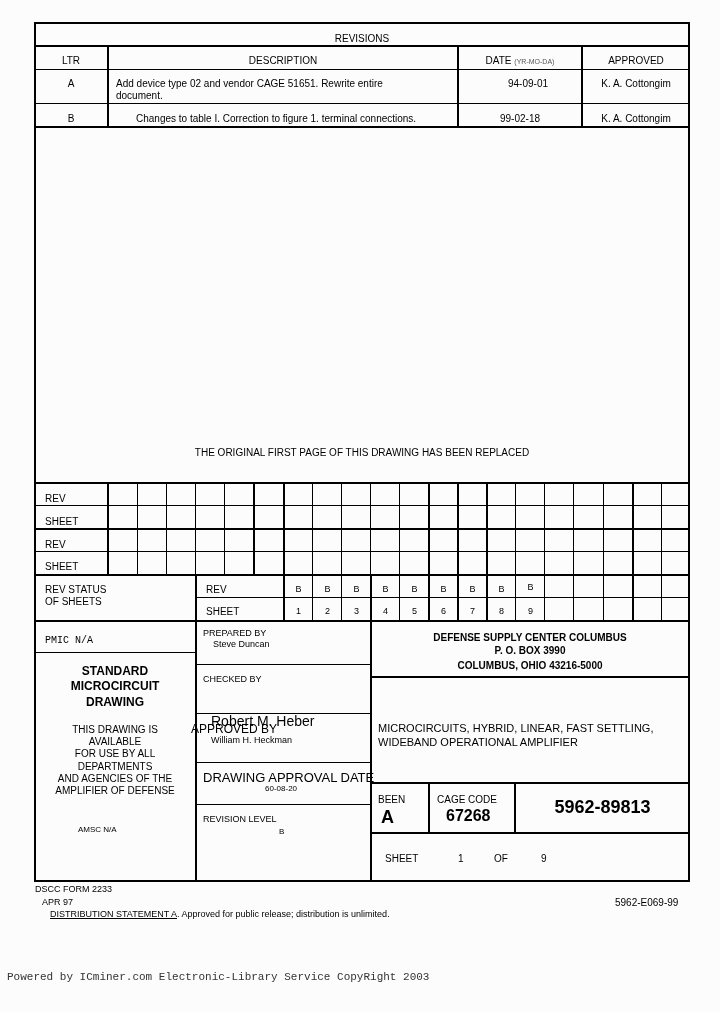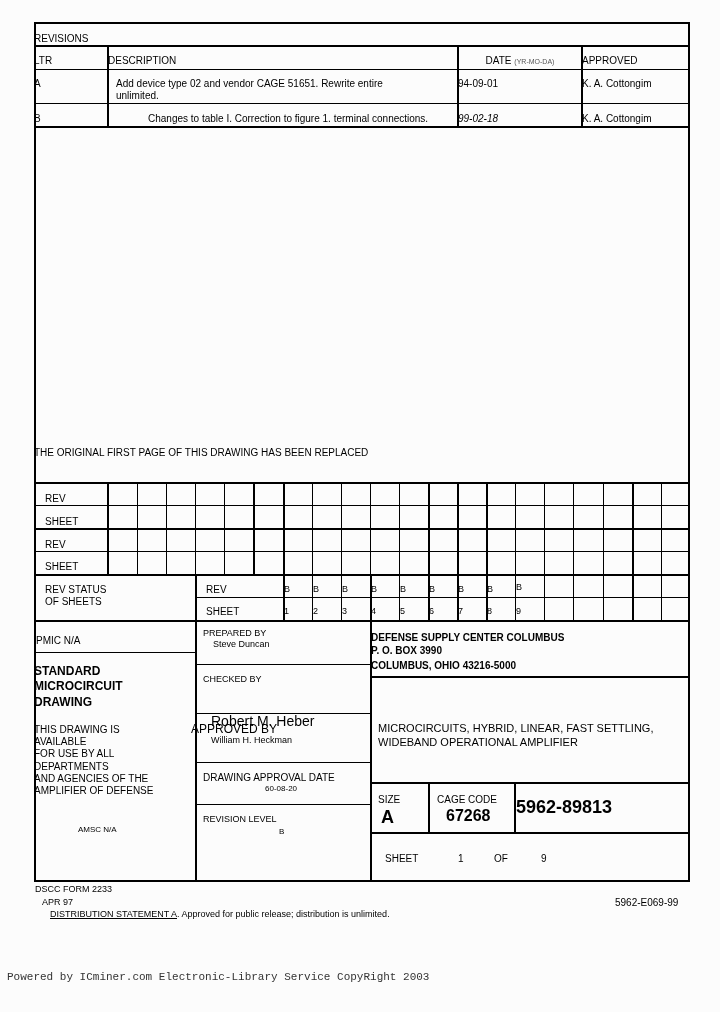--- a/index.html
+++ b/index.html
@@ -1,21 +1,21 @@
 <!DOCTYPE html>
 <html><head>
 <meta charset="utf-8">
 <style>
   html, body { margin:0; padding:0; background:#fcfcfc; }
   body { width:720px; height:1012px; position:relative; overflow:hidden;
          font-family:"Liberation Sans", sans-serif; color:#000; }
   .abs { position:absolute; box-sizing:border-box; }
   .t { position:absolute; white-space:nowrap; font-size:10px; line-height:11px; }
   .hl { position:absolute; background:#000; }
-  .c { }
+  .c { text-align:center; }
   .b { font-weight:bold; }
   .mono { font-family:"Liberation Mono", monospace; }
 </style>
 </head>
 <body>
 
 <div class="abs" style="left:34px;top:22px;width:656px;height:860px;border:2px solid #000;"></div>
 
 <div>
   <div class="t c" style="left:34px;top:33px;width:656px;">REVISIONS</div>
@@ -26,30 +26,30 @@
   <div class="t" style="left:458px;top:55px;width:124px;text-align:center;">
     <span>DATE</span>
     <span style="font-size:7px;color:#555;">(YR-MO-DA)</span>
   </div>
   <div class="t c" style="left:582px;top:55px;width:108px;">APPROVED</div>
   <div class="hl" style="left:34px;top:69px;width:656px;height:1px;"></div>
 
   <div>
     <div class="t c" style="left:34px;top:78px;width:74px;">A</div>
     <div class="t" style="left:116px;top:78px;">Add device type 02 and vendor CAGE 51651.  Rewrite entire</div>
-    <div class="t" style="left:116px;top:90px;">unlimited.</div>
-    <div class="t c" style="left:458px;top:78px;width:124px;">94-09-01</div>
+    <div class="t" style="left:116px;top:90px;">document.</div>
+    <div class="t c" style="left:458px;top:78px;width:124px;padding-left:8px;">94-09-01</div>
     <div class="t c" style="left:582px;top:78px;width:108px;">K. A. Cottongim</div>
   </div>
   <div class="hl" style="left:34px;top:103px;width:656px;height:1px;"></div>
 
   <div>
     <div class="t c" style="left:34px;top:113px;width:74px;">B</div>
-    <div class="t" style="left:116px;top:113px;margin-left:32px;">Changes to table I.  Correction to figure 1. terminal connections.</div>
-    <div class="t c" style="left:458px;top:113px;width:124px;font-style:italic;">99-02-18</div>
+    <div class="t" style="left:104px;top:113px;margin-left:32px;">Changes to table I.  Correction to figure 1. terminal connections.</div>
+    <div class="t c" style="left:458px;top:113px;width:124px;">99-02-18</div>
     <div class="t c" style="left:582px;top:113px;width:108px;">K. A. Cottongim</div>
   </div>
   <div class="hl" style="left:34px;top:126px;width:656px;height:2px;"></div>
 
   <div class="hl" style="left:107px;top:45px;width:2px;height:82px;"></div>
   <div class="hl" style="left:457px;top:45px;width:2px;height:82px;"></div>
   <div class="hl" style="left:581px;top:45px;width:2px;height:82px;"></div>
 </div>
 
 <div class="t c" style="left:34px;top:447px;width:656px;">THE ORIGINAL FIRST PAGE OF THIS DRAWING HAS BEEN REPLACED</div>
@@ -131,21 +131,21 @@
   <div class="t c" style="left:487px;top:606px;width:29px;font-size:9px;">8</div>
   <div class="t c" style="left:516px;top:606px;width:29px;font-size:9px;">9</div>
   <div class="hl" style="left:34px;top:620px;width:656px;height:2px;"></div>
 </div>
 
 <div>
 
   <div class="hl" style="left:195px;top:621px;width:2px;height:261px;"></div>
   <div class="hl" style="left:370px;top:621px;width:2px;height:261px;"></div>
 
-  <div class="t" style="left:36px;top:635px;">PMIC N/A</div>
+  <div class="t" style="left:45px;top:635px;font-family:Liberation Mono, monospace;">PMIC N/A</div>
   <div class="hl" style="left:34px;top:652px;width:162px;height:1px;"></div>
   <div class="t c b" style="left:34px;top:664px;width:162px;font-size:12px;line-height:14px;">STANDARD</div>
   <div class="t c b" style="left:34px;top:679px;width:162px;font-size:12px;line-height:14px;">MICROCIRCUIT</div>
   <div class="t c b" style="left:34px;top:695px;width:162px;font-size:12px;line-height:14px;">DRAWING</div>
   <div class="t c" style="left:34px;top:724px;width:162px;">THIS DRAWING IS</div>
   <div class="t c" style="left:34px;top:736px;width:162px;">AVAILABLE</div>
   <div class="t c" style="left:34px;top:748px;width:162px;">FOR USE BY ALL</div>
   <div class="t c" style="left:34px;top:761px;width:162px;">DEPARTMENTS</div>
   <div class="t c" style="left:34px;top:773px;width:162px;">AND AGENCIES OF THE</div>
   <div class="t c" style="left:34px;top:785px;width:162px;">AMPLIFIER OF DEFENSE</div>
@@ -153,35 +153,35 @@
 
   <div class="t" style="left:203px;top:628px;font-size:9px;">PREPARED BY</div>
   <div class="t" style="left:213px;top:639px;font-size:9px;">Steve Duncan</div>
   <div class="hl" style="left:196px;top:664px;width:175px;height:1px;"></div>
   <div class="t" style="left:203px;top:674px;font-size:9px;">CHECKED BY</div>
   <div class="t" style="left:211px;top:716px;font-size:14px;">Robert M. Heber</div>
   <div class="hl" style="left:196px;top:713px;width:175px;height:1px;"></div>
   <div class="t" style="left:191px;top:724px;font-size:12px;">APPROVED BY</div>
   <div class="t" style="left:211px;top:735px;font-size:9px;">William H. Heckman</div>
   <div class="hl" style="left:196px;top:762px;width:175px;height:1px;"></div>
-  <div class="t" style="left:203px;top:772px;font-size:10px;">DRAWING APPROVAL DATE</div>
+  <div class="t" style="left:203px;top:772px;font-size:13px;">DRAWING APPROVAL DATE</div>
   <div class="t" style="left:265px;top:783px;font-size:8px;">60-08-20</div>
   <div class="hl" style="left:196px;top:804px;width:175px;height:1px;"></div>
   <div class="t" style="left:203px;top:814px;font-size:9px;">REVISION LEVEL</div>
   <div class="t" style="left:279px;top:826px;font-size:8px;">B</div>
 
   <div class="t c b" style="left:371px;top:632px;width:318px;">DEFENSE SUPPLY CENTER COLUMBUS</div>
   <div class="t c b" style="left:371px;top:645px;width:318px;">P. O. BOX 3990</div>
   <div class="t c b" style="left:371px;top:660px;width:318px;">COLUMBUS, OHIO  43216-5000</div>
   <div class="hl" style="left:371px;top:676px;width:318px;height:2px;"></div>
   <div class="t" style="left:378px;top:722px;font-size:11px;line-height:12px;">MICROCIRCUITS, HYBRID, LINEAR, FAST SETTLING,</div>
   <div class="t" style="left:378px;top:736px;font-size:11px;line-height:12px;">WIDEBAND OPERATIONAL AMPLIFIER</div>
   <div class="hl" style="left:371px;top:782px;width:318px;height:2px;"></div>
 
-  <div class="t" style="left:378px;top:794px;">SIZE</div>
+  <div class="t" style="left:378px;top:794px;">BEEN</div>
   <div class="t b" style="left:381px;top:807px;font-size:18px;line-height:20px;">A</div>
   <div class="hl" style="left:428px;top:783px;width:2px;height:50px;"></div>
   <div class="t" style="left:437px;top:794px;">CAGE CODE</div>
   <div class="t b" style="left:446px;top:807px;font-size:16px;line-height:18px;">67268</div>
   <div class="hl" style="left:514px;top:783px;width:2px;height:50px;"></div>
   <div class="t c b" style="left:516px;top:797px;width:173px;font-size:18px;line-height:20px;">5962-89813</div>
   <div class="hl" style="left:371px;top:832px;width:318px;height:2px;"></div>
 
   <div class="t" style="left:385px;top:853px;">SHEET</div>
   <div class="t" style="left:458px;top:853px;">1</div>

